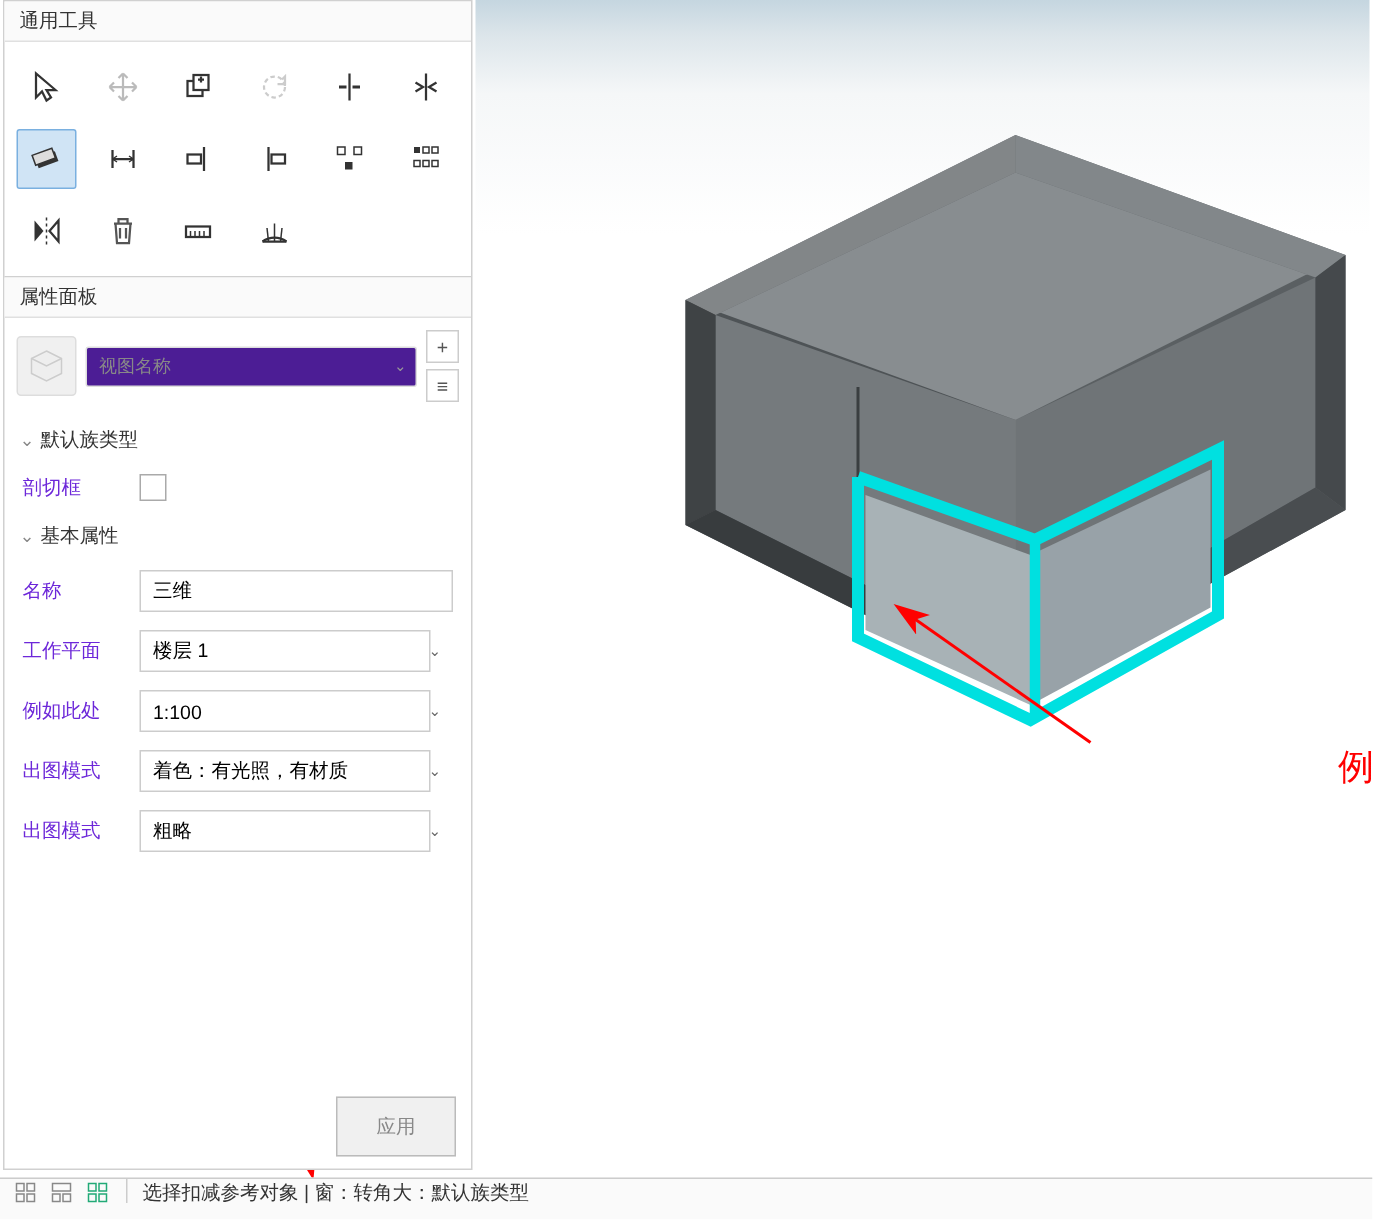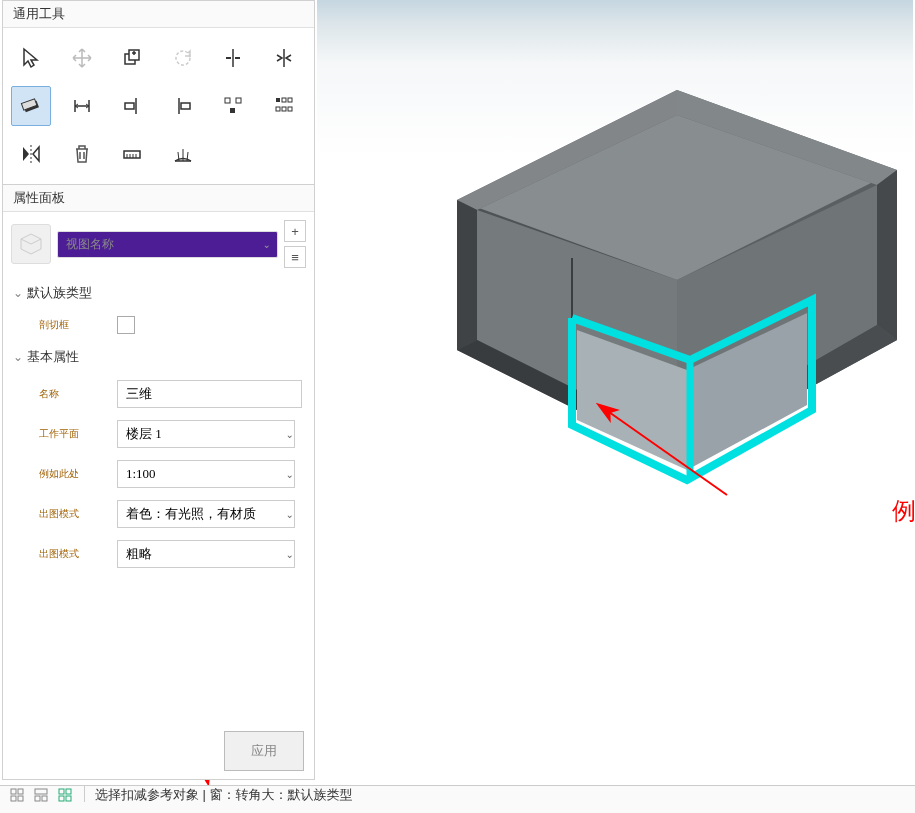--- a/index.html
+++ b/index.html
@@ -19,22 +19,22 @@
 .cube-icon { width: 40px; height: 40px; background: #f0f0f0; border: 1px solid #ddd; border-radius: 3px; display: flex; align-items: center; justify-content: center; }
 .view-name-box { flex: 1; display: flex; flex-direction: column; font-size: 12px; color: #888; padding: 4px 8px; border: 1px solid #ddd; border-radius: 2px; background: #4c1d95; position: relative; }
 .view-name-box .chev { position: absolute; right: 6px; top: 50%; transform: translateY(-50%); color: #999; font-size: 10px; }
 .side-btns { display: flex; flex-direction: column; gap: 4px; }
 .sq-btn { width: 22px; height: 22px; border: 1px solid #ccc; background: #fff; font-size: 13px; color: #555; cursor: pointer; display: flex; align-items: center; justify-content: center; }
 
 .section-hdr { padding: 8px 10px; font-size: 13px; color: #333; cursor: pointer; display: flex; align-items: center; gap: 4px; }
 .section-hdr::before { content: "⌄"; font-size: 12px; color: #888; }
 
 .prop-row { display: flex; align-items: center; padding: 6px 12px; gap: 8px; }
-.prop-label { width: 70px; font-size: 10px; color: #a16207; margin-left: 24px; }
-.prop-input { flex: 1; height: 28px; border: 1px solid #ccc; padding: 0 8px; font-size: 13px; background: #fff; font-family: Liberation Serif, serif; }
+.prop-label { width: 70px; font-size: 13px; color: #6d28d9; }
+.prop-input { flex: 1; height: 28px; border: 1px solid #ccc; padding: 0 8px; font-size: 13px; background: #fff; }
 .prop-select-w { flex: 1; position: relative; }
 .prop-select-w .chev { position: absolute; right: 8px; top: 50%; transform: translateY(-50%); color: #666; font-size: 10px; pointer-events: none; }
 .checkbox { width: 18px; height: 18px; border: 1px solid #aaa; background: #fff; }
 
 .apply-row { position: absolute; bottom: 8px; right: 10px; }
 .apply-btn { width: 80px; height: 40px; border: 1px solid #bbb; background: #f0f0f0; color: #888; font-size: 13px; cursor: pointer; }
 
 .statusbar { position: absolute; left: 0; bottom: 0; width: 915px; height: 28px; border-top: 1px solid #ccc; background: #fafafa; display: flex; align-items: flex-start; padding: 0 8px; font-size: 13px; color: #333; gap: 6px; }
 .status-icon { width: 18px; height: 18px; display: flex; align-items: center; justify-content: center; color: #888; }
 .status-divider { width: 1px; height: 16px; background: #ccc; margin: 0 4px; }

